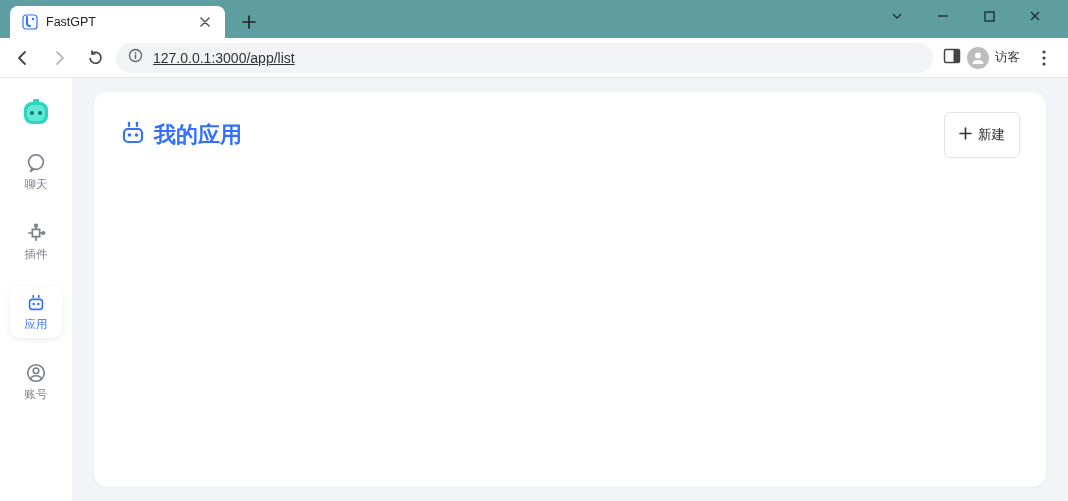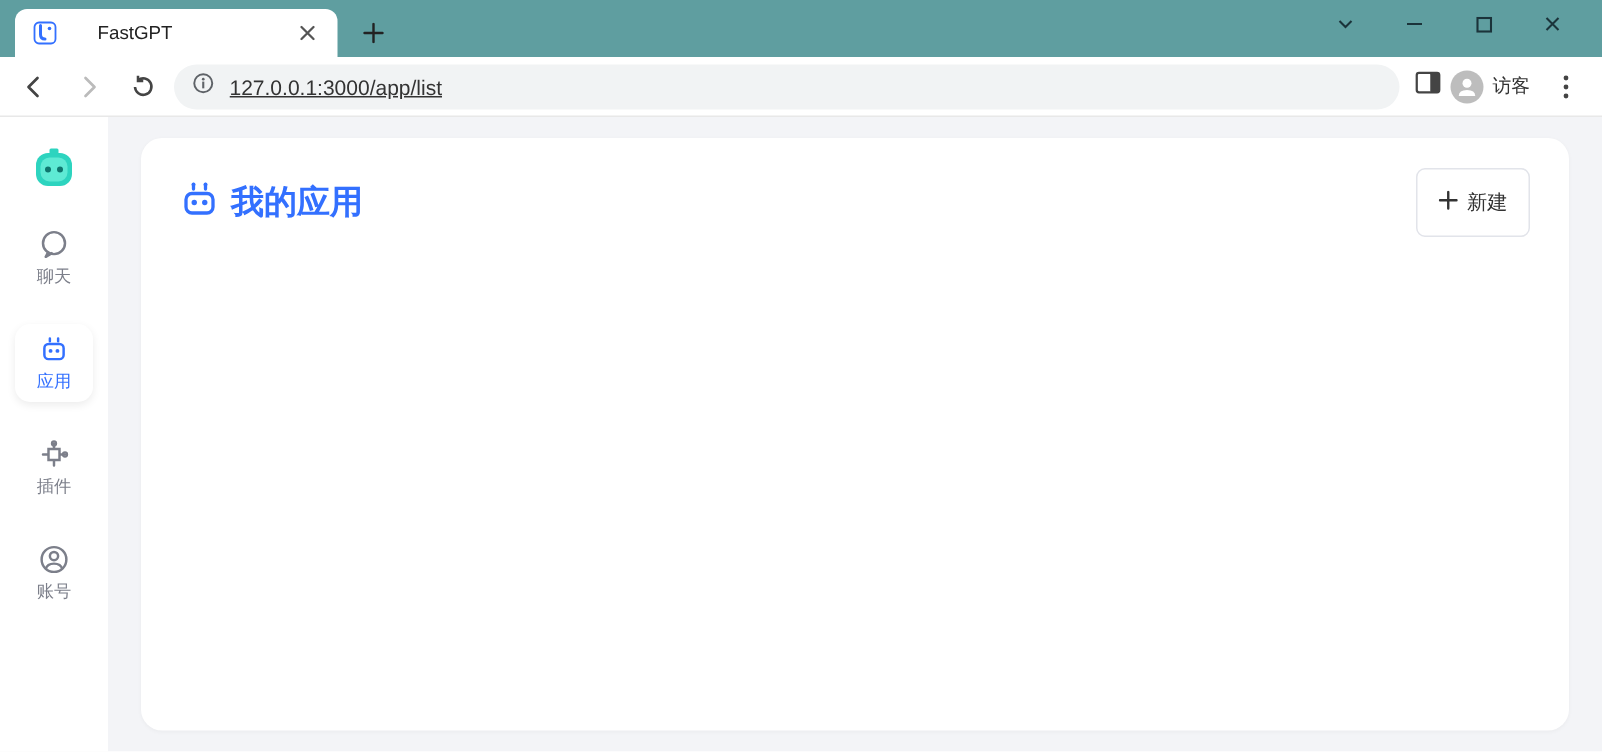--- a/index.html
+++ b/index.html
@@ -2,21 +2,21 @@
 <html><head>
 <meta charset="utf-8">
 <style>
   * { box-sizing: border-box; margin: 0; padding: 0; }
   html, body { width: 1068px; height: 501px; font-family: "Microsoft YaHei", Arial, sans-serif; overflow: hidden; }
   body { display: flex; flex-direction: column; }
   .titlebar { height: 38px; background: #5f9ea0; display: flex; align-items: flex-end; }
   .tab-strip { display: flex; align-items: flex-end; height: 100%; padding-left: 10px; flex: 1; }
   .tab { background: #fff; height: 32px; display: flex; align-items: center; padding: 0 12px; border-radius: 8px 8px 0 0; min-width: 215px; gap: 8px; position: relative; }
   .tab .favicon { width: 16px; height: 16px; display: flex; align-items: center; justify-content: center; }
-  .tab-title { font-size: 12.5px; color: #222; flex: 1; margin-left: 19px; }
+  .tab-title { font-size: 12.5px; color: #222; flex: 1; }
   .tab-close { width: 16px; height: 16px; display: flex; align-items: center; justify-content: center; color: #555; font-size: 14px; cursor: pointer; }
   .new-tab { width: 28px; height: 28px; display: flex; align-items: center; justify-content: center; color: #222; font-size: 18px; cursor: pointer; margin-left: 10px; margin-bottom: 2px; }
   .window-controls { display: flex; align-items: center; height: 100%; padding-right: 6px; padding-bottom: 6px; gap: 20px; margin-right: 14px; }
   .win-btn { width: 26px; height: 26px; display: flex; align-items: center; justify-content: center; cursor: pointer; }
   .toolbar { height: 40px; background: #fff; display: flex; align-items: center; padding: 0 8px; gap: 6px; border-bottom: 1px solid #e8e8e8; }
   .nav-btn { width: 30px; height: 30px; display: flex; align-items: center; justify-content: center; border-radius: 50%; cursor: pointer; color: #555; }
   .nav-btn.disabled { color: #bbb; }
   .omnibox { flex: 1; height: 30px; background: #f1f3f4; border-radius: 15px; display: flex; align-items: center; padding: 0 12px; gap: 10px; }
   .omnibox input { border: none; background: transparent; outline: none; font-size: 14px; color: #333; flex: 1; font-family: inherit; text-decoration: underline; }
   .toolbar-right { display: flex; align-items: center; gap: 4px; padding: 0 4px; }
@@ -155,37 +155,37 @@
     </div>
 
     <div class="side-item">
       <svg viewBox="0 0 24 24">
           <circle cx="12" cy="11" r="8" fill="none" stroke="currentColor" stroke-width="1.8"></circle>
           <path d="M8 17 L6 21 L11 18" fill="none" stroke="currentColor" stroke-width="1.8" stroke-linejoin="round"></path>
         </svg>
       <span class="si-label">聊天</span>
     </div>
 
+    <div class="side-item">
+      <svg viewBox="0 0 24 24">
+          <path d="M8 8 H16 V16 H8 Z M12 4 V8 M12 16 V20 M4 12 H8 M16 12 H20" fill="none" stroke="currentColor" stroke-width="1.8" stroke-linecap="round"></path>
+          <circle cx="12" cy="4" r="1.5" fill="none" stroke="currentColor" stroke-width="1.6"></circle>
+          <circle cx="20" cy="12" r="1.5" fill="none" stroke="currentColor" stroke-width="1.6"></circle>
+        </svg>
+      <span class="si-label">插件</span>
+    </div>
+
     <div class="side-item active">
       <svg viewBox="0 0 24 24">
           <rect x="5" y="8" width="14" height="11" rx="3" fill="none" stroke="currentColor" stroke-width="1.8"></rect>
           <circle cx="9.5" cy="13" r="1.4" fill="currentColor"></circle>
           <circle cx="14.5" cy="13" r="1.4" fill="currentColor"></circle>
           <path d="M9 6 V4 M15 6 V4" stroke="currentColor" stroke-width="1.8" stroke-linecap="round"></path>
         </svg>
       <span class="si-label">应用</span>
-    </div>
-
-    <div class="side-item">
-      <svg viewBox="0 0 24 24">
-          <path d="M8 8 H16 V16 H8 Z M12 4 V8 M12 16 V20 M4 12 H8 M16 12 H20" fill="none" stroke="currentColor" stroke-width="1.8" stroke-linecap="round"></path>
-          <circle cx="12" cy="4" r="1.5" fill="none" stroke="currentColor" stroke-width="1.6"></circle>
-          <circle cx="20" cy="12" r="1.5" fill="none" stroke="currentColor" stroke-width="1.6"></circle>
-        </svg>
-      <span class="si-label">插件</span>
     </div>
 
 
     <div class="side-item">
       <svg viewBox="0 0 24 24">
           <circle cx="12" cy="12" r="9" fill="none" stroke="currentColor" stroke-width="1.8"></circle>
           <circle cx="12" cy="9.5" r="3" fill="none" stroke="currentColor" stroke-width="1.8"></circle>
           <path d="M6 19 Q7 15 12 15 Q17 15 18 19" fill="none" stroke="currentColor" stroke-width="1.8"></path>
         </svg>
       <span class="si-label">账号</span>

